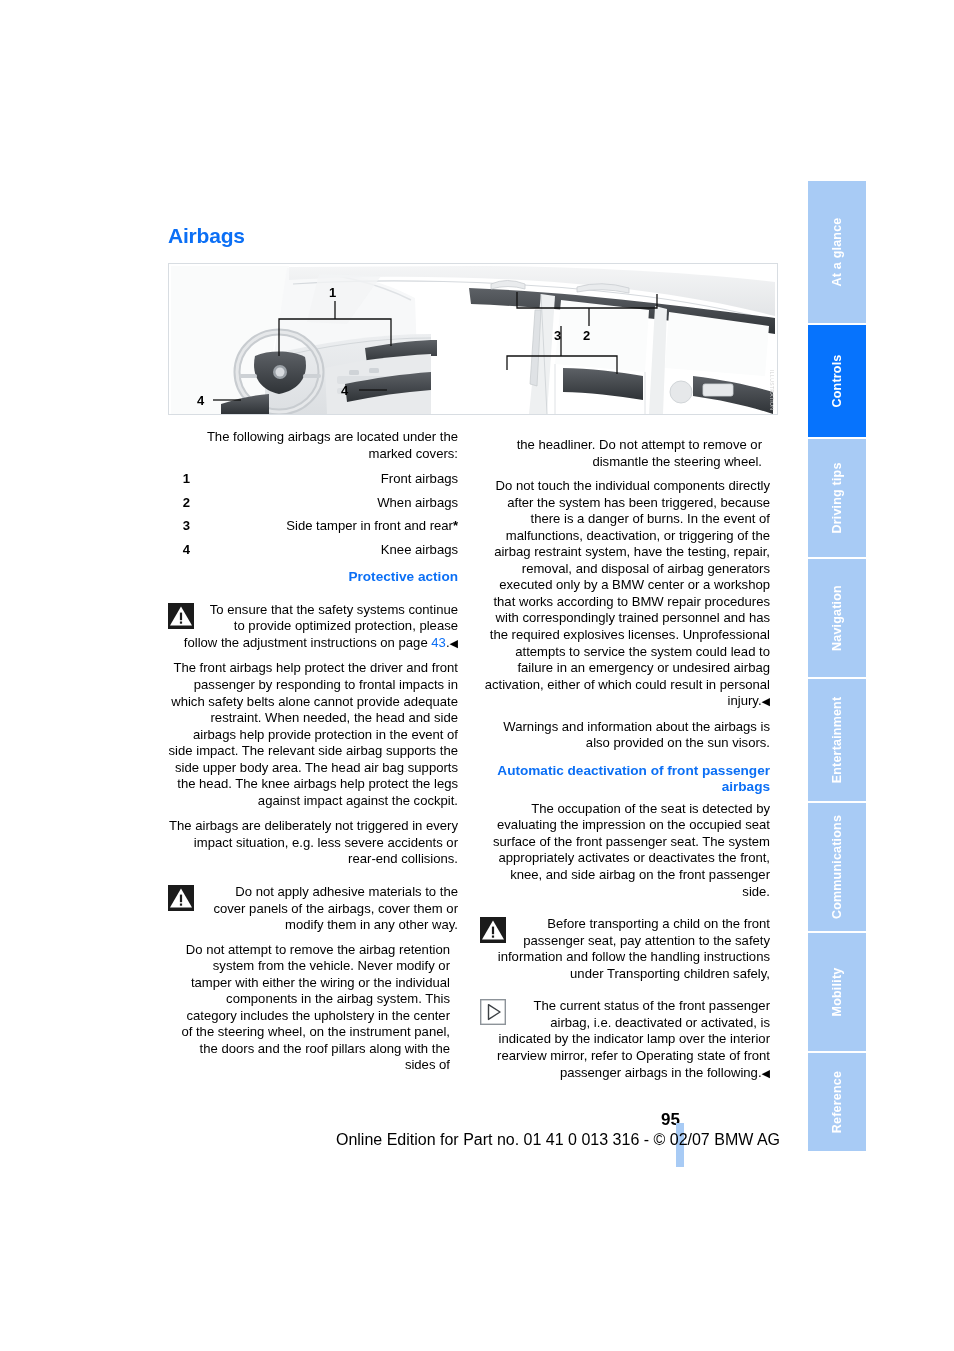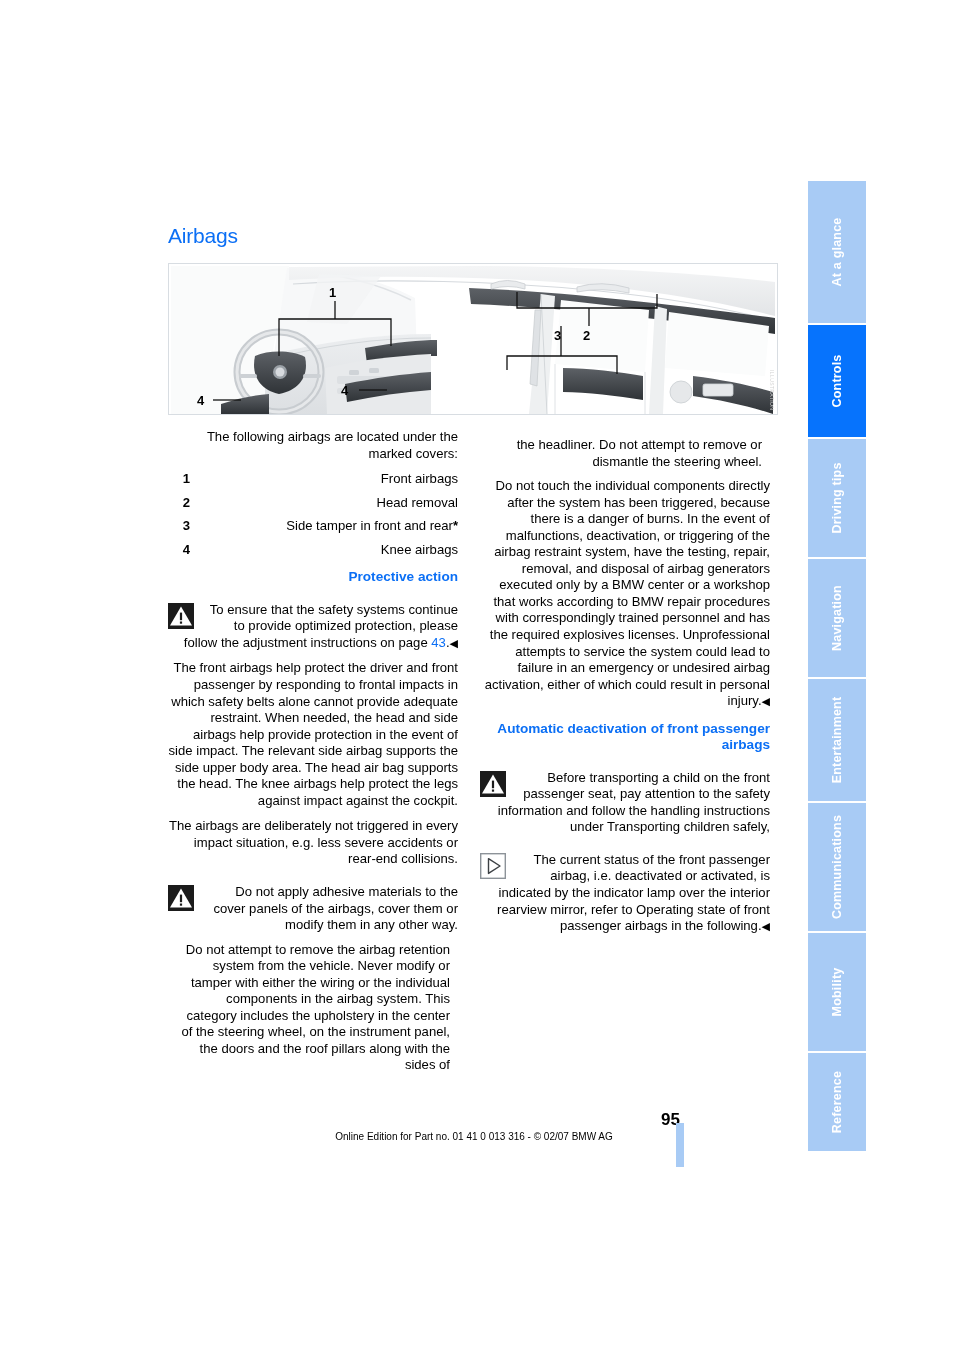--- a/index.html
+++ b/index.html
@@ -49,21 +49,21 @@
     font-size: 12.5px;
     font-weight: bold;
     letter-spacing: 0.2px;
   }
   .tab.active .tab-label { color: #ffffff; }
   .page-title {
     position: absolute;
     left: 168px;
     top: 224px;
     font-size: 21px;
-    font-weight: normal;
+    font-weight: bold;
     color: #0b6ff5;
     letter-spacing: -0.2px;
   }
 
   
   .illus-wrap {
     position: absolute;
     left: 168px;
     top: 263px;
     width: 610px;
@@ -154,22 +154,22 @@
     text-align: right;
     font-size: 17px;
     font-weight: bold;
     color: #000000;
   }
   .footer-line {
     position: absolute;
     left: 168px;
     top: 1131px;
     width: 612px;
-    text-align: center;
-    font-size: 10px;
+    text-align: right;
+    font-size: 16px;
     color: #000000;
   }
   .footer-rule {
     position: absolute;
     left: 676px;
     top: 1123px;
     width: 8px;
     height: 44px;
     background: #a8cbf5;
   }
@@ -317,21 +317,21 @@
 
     <p class="para">The following airbags are located under the marked covers:</p>
 
     <div class="numlist">
       <div class="numrow">
         <span class="num">1</span>
         <span class="txt"><span>Front airbags</span><sup class="star"></sup></span>
       </div>
       <div class="numrow">
         <span class="num">2</span>
-        <span class="txt"><span>Head removal</span><sup class="star"></sup></span>
+        <span class="txt"><span>When airbags</span><sup class="star"></sup></span>
       </div>
       <div class="numrow">
         <span class="num">3</span>
         <span class="txt"><span>Side tamper in front and rear</span><sup class="star">*</sup></span>
       </div>
       <div class="numrow">
         <span class="num">4</span>
         <span class="txt"><span>Knee airbags</span><sup class="star"></sup></span>
       </div>
     </div>
@@ -368,23 +368,25 @@
 
     <p class="tight">Do not attempt to remove the airbag retention system from the vehicle. Never modify or tamper with either the wiring or the individual components in the airbag system. This category includes the upholstery in the center of the steering wheel, on the instrument panel, the doors and the roof pillars along with the sides of</p>
   </div>
 
   <div class="col col-right">
 
     <p class="tight">the headliner. Do not attempt to remove or dismantle the steering wheel.</p>
 
     <p class="para"><span>Do not touch the individual components directly after the system has been triggered, because there is a danger of burns. In the event of malfunctions, deactivation, or triggering of the airbag restraint system, have the testing, repair, removal, and disposal of airbag generators executed only by a BMW center or a workshop that works according to BMW repair procedures with correspondingly trained personnel and has the required explosives licenses. Unprofessional attempts to service the system could lead to failure in an emergency or undesired airbag activation, either of which could result in personal injury.</span><span class="endmark">◀</span></p>
 
+    <p class="para">Warnings and information about the airbags is also provided on the sun visors.</p>
 
     <div class="subhead">Automatic deactivation of front passenger airbags</div>
 
+    <p class="para">The occupation of the seat is detected by evaluating the impression on the occupied seat surface of the front passenger seat. The system appropriately activates or deactivates the front, knee, and side airbag on the front passenger side.</p>
 
     <div class="notice nogap">
       <span class="ico">
         <svg width="26" height="26" viewBox="0 0 26 26" xmlns="http://www.w3.org/2000/svg">
           <rect x="0" y="0" width="26" height="26" fill="#1b1b1b"></rect>
           <path d="M13 3.4 L24 22.4 L2 22.4 Z" fill="#ffffff"></path>
           <rect x="11.9" y="9.6" width="2.2" height="7.6" fill="#1b1b1b"></rect>
           <rect x="11.9" y="18.5" width="2.2" height="2.2" fill="#1b1b1b"></rect>
         </svg>
       </span>

